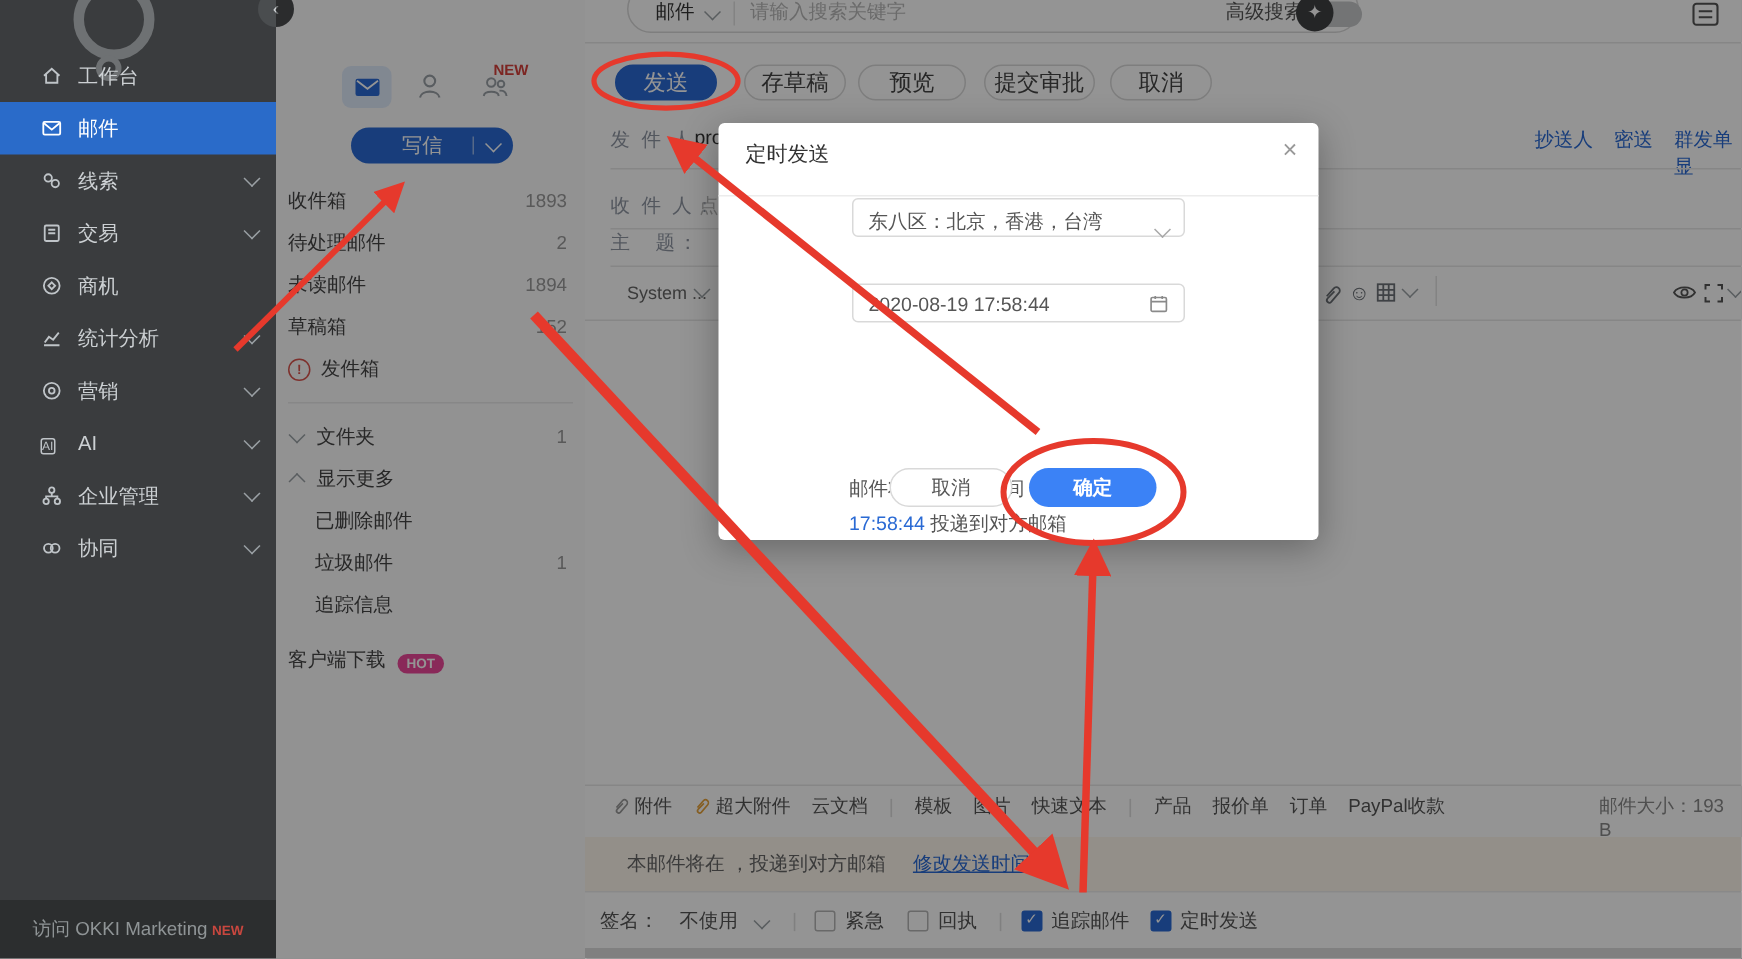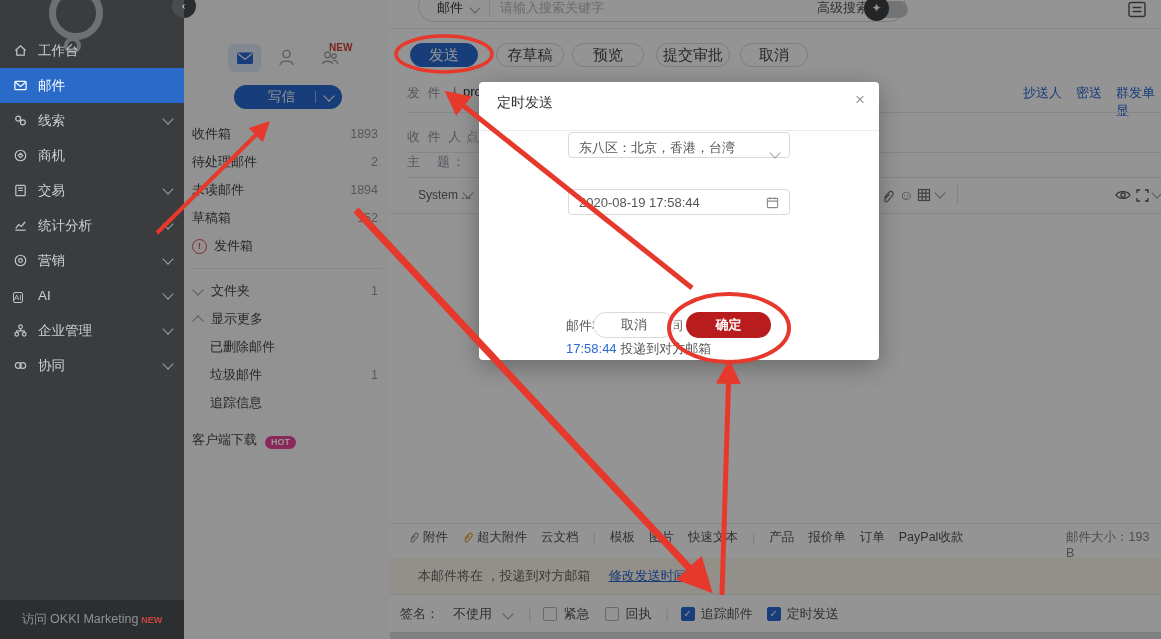--- a/index.html
+++ b/index.html
@@ -6,21 +6,21 @@
   #app{position:relative;width:1161px;height:639px;overflow:hidden;background:#fff;
        font-family:"Liberation Sans","DejaVu Sans",sans-serif;font-size:13px;color:#333;}
   .abs{position:absolute;}
   
   .sb-dark{position:absolute;left:0;top:0;width:184px;height:639px;background:#3a3c3e;z-index:10;}
   .logo-big{position:absolute;left:49px;top:-14px;width:40px;height:40px;border:7px solid #6e7173;border-radius:50%;}
   .logo-dot{position:absolute;left:64px;top:37px;width:9px;height:9px;border:4px solid #6e7173;border-radius:50%;}
   .collapse-btn{position:absolute;left:172px;top:-6px;width:24px;height:24px;border-radius:50%;background:#4a4d4f;color:#cdd1d3;
       text-align:center;line-height:24px;font-size:13px;z-index:12;}
   .nav{position:absolute;left:0;top:33px;width:184px;}
-  .nav-row{height:35px;display:flex;align-items:center;padding:0 12px 0 13px;color:#ccd0d3;cursor:pointer;}
+  .nav-row{height:35px;display:flex;align-items:center;padding:0 12px 0 27px;color:#ccd0d3;cursor:pointer;}
   .nav-row.active{background:#2a6bc9;color:#fff;}
   .nav-ic{width:15px;height:15px;margin-right:10px;color:#bfc4c8;flex:none;}
   .nav-ic svg{display:block;}
   .nav-lbl{flex:1;font-size:13.5px;}
   .chev{width:7px;height:7px;border-right:1.4px solid #9aa0a4;border-bottom:1.4px solid #9aa0a4;transform:rotate(45deg);margin-top:-3px;}
   .chev.up{transform:rotate(-135deg);margin-top:4px;}
   .ai-box{width:13px;height:11px;border:1.2px solid #bfc4c8;border-radius:2px;font-size:8px;line-height:11px;text-align:center;color:#bfc4c8;}
   .sb-foot{position:absolute;left:0;bottom:0;width:184px;height:39px;background:#2c2e2f;display:flex;align-items:center;justify-content:center;color:#8f9496;font-size:12.5px;}
   .new-sup{color:#c9473f;font-size:9px;font-weight:bold;vertical-align:super;margin-left:3px;}
   
@@ -112,35 +112,35 @@
               <circle cx="10.5" cy="10" r="2.6"></circle>
               <path d="M7.5 7.8 L8.8 8.5"></path>
             </svg>
           </span>
         <span class="nav-lbl">线索</span>
         <span class="chev"></span>
       </div>
       <div class="nav-row">
         <span class="nav-ic">
             <svg width="15" height="15" viewBox="0 0 16 16" fill="none" stroke="currentColor" stroke-width="1.3">
+              <rect x="3" y="2.5" width="10" height="11" rx="1"></rect>
+              <path d="M5.5 5.5 H10.5 M5.5 8 H10.5"></path>
+            </svg>
+          </span>
+        <span class="nav-lbl">交易</span>
+        <span class="chev"></span>
+      </div>
+      <div class="nav-row">
+        <span class="nav-ic">
+            <svg width="15" height="15" viewBox="0 0 16 16" fill="none" stroke="currentColor" stroke-width="1.3">
               <circle cx="8" cy="8" r="5.6"></circle>
               <path d="M8 5.6 L10.4 8 L8 10.4 L5.6 8 Z"></path>
             </svg>
           </span>
         <span class="nav-lbl">商机</span>
-      </div>
-      <div class="nav-row">
-        <span class="nav-ic">
-            <svg width="15" height="15" viewBox="0 0 16 16" fill="none" stroke="currentColor" stroke-width="1.3">
-              <rect x="3" y="2.5" width="10" height="11" rx="1"></rect>
-              <path d="M5.5 5.5 H10.5 M5.5 8 H10.5"></path>
-            </svg>
-          </span>
-        <span class="nav-lbl">交易</span>
-        <span class="chev"></span>
       </div>
       <div class="nav-row">
         <span class="nav-ic">
             <svg width="15" height="15" viewBox="0 0 16 16" fill="none" stroke="currentColor" stroke-width="1.3">
               <path d="M2.5 13 H13.5"></path>
               <path d="M3 11 L6 7 L9 9 L13 4"></path>
             </svg>
           </span>
         <span class="nav-lbl">统计分析</span>
         <span class="chev"></span>
@@ -415,21 +415,21 @@
       <span>2020-08-19 17:58:44</span>
       <span style="margin-left:auto;display:flex;">
         <svg width="13" height="13" viewBox="0 0 14 14" fill="none" stroke="#8a8a8a" stroke-width="1.2">
             <rect x="1.5" y="2.5" width="11" height="10" rx="1"></rect>
             <path d="M1.5 5.5 H12.5 M4.5 1.5 V3.5 M9.5 1.5 V3.5"></path>
           </svg>
       </span>
     </div>
     <div class="mnote"><span>邮件将在东八区时间： </span><span class="t">2020-08-19 17:58:44</span><span> 投递到对方邮箱</span></div>
     <button class="mbtn" style="left:114px;width:82px;border:1px solid #d9d9d9;background:#fff;color:#555;">取消</button>
-    <button class="mbtn" style="left:207px;width:85px;border:none;background:#b91c1c;color:#fff;font-weight:bold;text-align:right;">确定</button>
+    <button class="mbtn" style="left:207px;width:85px;border:none;background:#3b82f6;color:#fff;font-weight:bold;text-align:right;">确定</button>
   </div>
 
   <svg class="anno" width="1161" height="639" viewBox="0 0 1161 639">
     <defs>
       <marker id="ah" markerWidth="5" markerHeight="5" refX="3.6" refY="2.5" orient="auto" markerUnits="strokeWidth">
         <path d="M0 0 L5 2.5 L0 5 Z" fill="#e6392c"></path>
       </marker>
     </defs>
     <ellipse cx="444" cy="54" rx="48" ry="18" fill="none" stroke="#e6392c" stroke-width="3.5"></ellipse>
     <ellipse cx="729" cy="328" rx="60" ry="34" fill="none" stroke="#e6392c" stroke-width="4"></ellipse>

